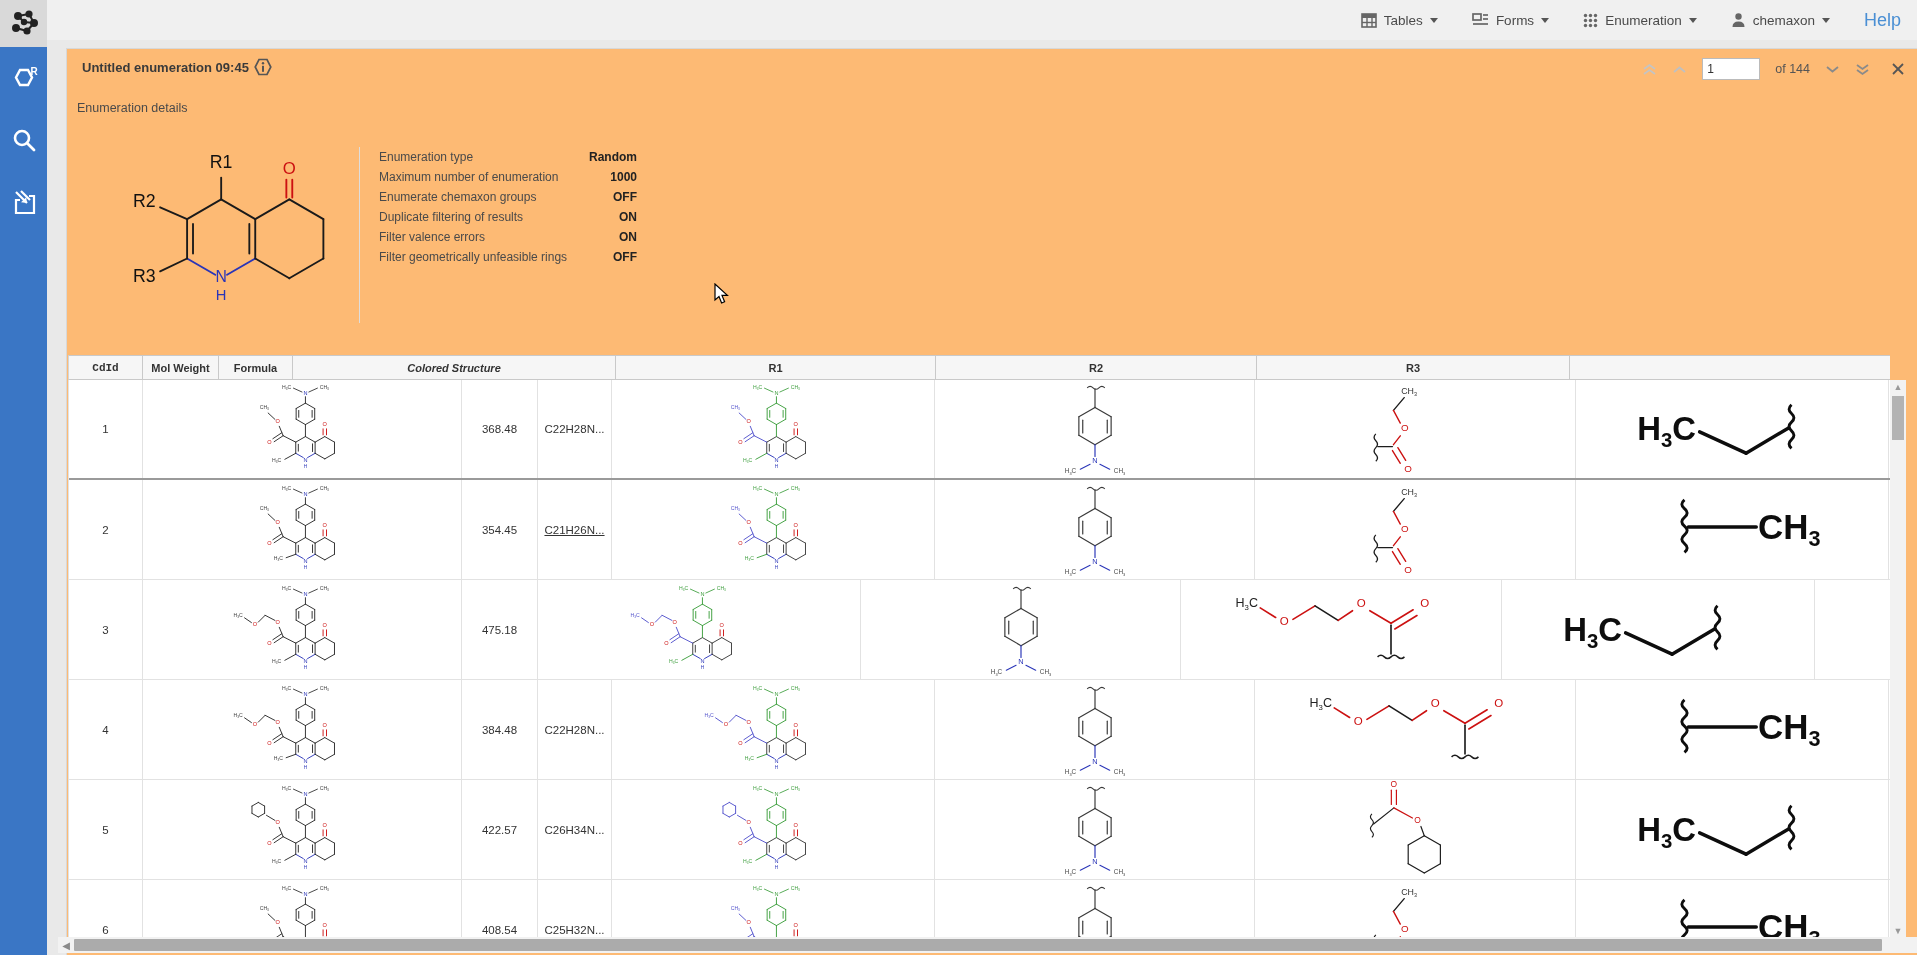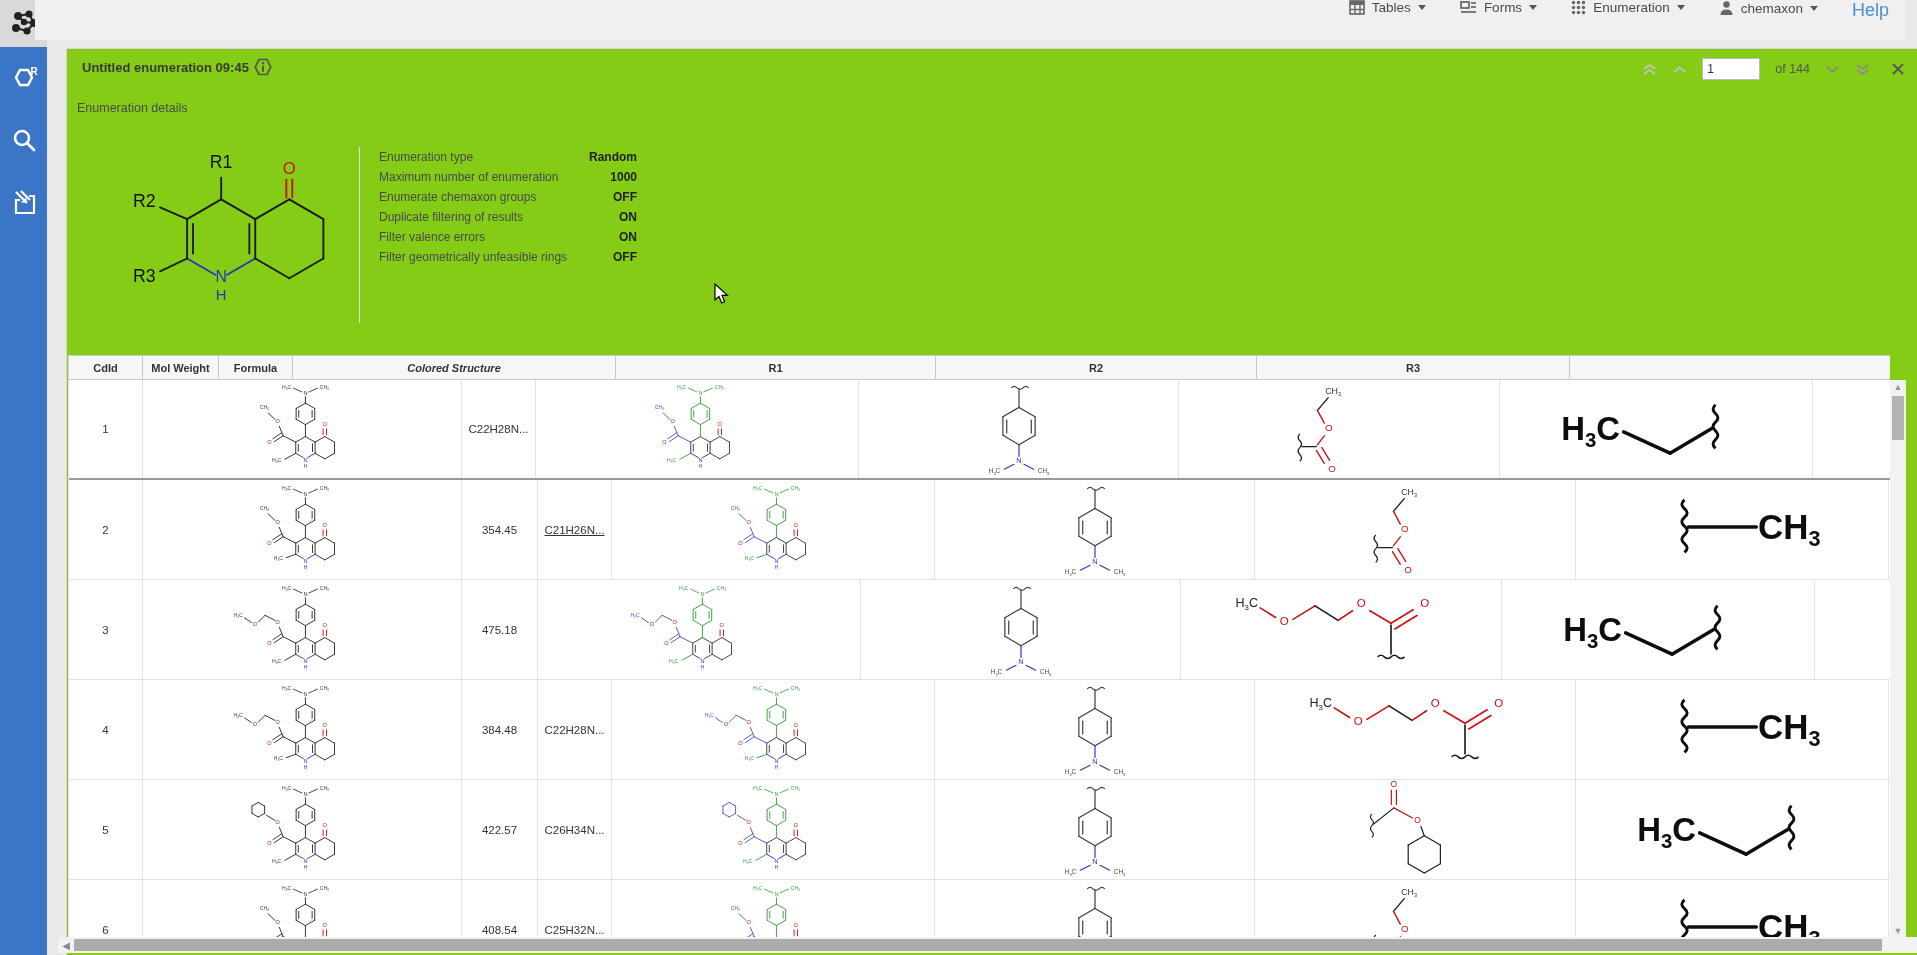--- a/index.html
+++ b/index.html
@@ -5,27 +5,27 @@
   html,body{margin:0;padding:0}
   body{width:1917px;height:955px;overflow:hidden;background:#e9e9e9;
        font-family:"Liberation Sans",sans-serif;position:relative}
   svg text{font-family:"Liberation Sans",sans-serif}
   
   .sidebar{position:absolute;left:0;top:0;width:47px;height:955px;background:#3a76c5}
   .logo{position:absolute;left:0;top:0;width:47px;height:47px;background:#d9d9d9;
         display:flex;align-items:center;justify-content:center}
   .side-icon{position:absolute;left:0;width:47px;height:48px;display:flex;align-items:center;justify-content:center;cursor:pointer}
   
-  .topbar{position:absolute;left:35px;top:0;width:1870px;height:40px;background:#f0f0f0;
-          display:flex;align-items:flex-start;justify-content:flex-end;gap:34px;box-sizing:border-box;padding-right:16px}
+  .topbar{position:absolute;left:47px;top:0;width:1870px;height:40px;background:#f0f0f0;
+          display:flex;align-items:center;justify-content:flex-end;gap:34px;box-sizing:border-box;padding-right:16px}
   .menu{display:flex;align-items:center;gap:7px;color:#4a4a4a;font-size:13.5px;cursor:pointer}
   .caret{width:0;height:0;border-left:4px solid transparent;border-right:4px solid transparent;border-top:5px solid #555}
   .help{color:#4a8fd4;font-size:18px;cursor:pointer}
   
-  .card{position:absolute;left:66px;top:48px;width:1851px;height:907px;background:#84cc16;
+  .card{position:absolute;left:66px;top:48px;width:1851px;height:907px;background:#fdba74;
         border-left:1px solid #d8d8d8;border-top:1px solid #d8d8d8;box-sizing:border-box}
   .title{position:absolute;left:15px;top:11px;font-size:13px;font-weight:bold;color:#3a3a3a}
   .info-ic{position:absolute;left:186px;top:8px}
   .pager{position:absolute;right:12px;top:9px;display:flex;align-items:center;gap:15px}
   .pager input{width:48px;height:18px;border:1px solid #bbb;font-size:12px;padding:1px 4px;color:#333}
   .of{color:#555;font-size:12.5px}
   .dheading{position:absolute;left:10px;top:52px;font-size:12.5px;color:#4a4a4a}
   .scaffold{position:absolute;left:36px;top:82px}
   .divider{position:absolute;left:292px;top:98px;width:1px;height:176px;background:#ddd}
   .details-list{position:absolute;left:312px;top:98px;width:258px}
@@ -227,21 +227,21 @@
         <span class="dvalue">ON</span>
       </div>
       <div class="drow">
         <span>Filter geometrically unfeasible rings</span>
         <span class="dvalue">OFF</span>
       </div>
     </div>
 
   <div class="table">
     <div class="thead" id="thead">
-        <div class="th" style="width: 74px;">CdId</div>
+        <div class="th" style="width: 74px; font-family: Liberation Mono, monospace;">CdId</div>
         <div class="th" style="width: 76px;">Mol Weight</div>
         <div class="th" style="width: 74px;">Formula</div>
         <div class="th" style="width: 323px; font-style: italic;">Colored Structure</div>
         <div class="th" style="width: 320px;">R1</div>
         <div class="th" style="width: 321px;">R2</div>
         <div class="th" style="width: 313px;">R3</div>
       </div>
     <div class="tbody" id="tbody">
         <div class="tr current">
           <div class="td" style="width: 74px;">
@@ -286,20 +286,23 @@
                 <line x1="68" y1="65" x2="57.5" y2="72" stroke="#2a2a2a" stroke-width="1.1" stroke-linecap="round"></line>
                 <line x1="66.5" y1="61.5" x2="56" y2="68.5" stroke="#2a2a2a" stroke-width="1.1" stroke-linecap="round"></line>
                 <text x="52" y="75" font-size="6.5" fill="#cc1111" text-anchor="middle">O</text>
                 <line x1="68" y1="65" x2="63.5" y2="54" stroke="#2a2a2a" stroke-width="1.1" stroke-linecap="round"></line>
                 <text x="61.5" y="50.5" font-size="6.5" fill="#cc1111" text-anchor="middle">O</text>
                 <line x1="58.5" y1="46" x2="50.5" y2="38.5" stroke="#2a2a2a" stroke-width="1.1" stroke-linecap="round"></line>
                 <text x="46" y="33.5" font-size="6" fill="#3d3d3d" text-anchor="middle">CH<tspan font-size="3.7199999999999998" dy="1.32">3</tspan></text>
                 <line x1="82.7" y1="85.5" x2="70" y2="92.5" stroke="#2a2a2a" stroke-width="1.1" stroke-linecap="round"></line>
                 <text x="60.5" y="95.5" font-size="6" fill="#3d3d3d" text-anchor="middle">H<tspan font-size="3.7199999999999998" dy="1.32">3</tspan><tspan dy="-1.32">C</tspan></text>
               </svg></span>
+          </div>
+          <div class="td" style="width: 76px;">
+            <span>368.48</span>
           </div>
           <div class="td" style="width: 74px;">
             <span>C22H28N...</span>
           </div>
           <div class="td" style="width: 323px;">
             <span><svg width="160" height="96" viewBox="0 0 180 112">
                 <line x1="94" y1="66" x2="105.3" y2="72.5" stroke="#3a3a3a" stroke-width="1.1" stroke-linecap="round"></line>
                 <line x1="105.3" y1="72.5" x2="105.3" y2="85.5" stroke="#3a3a3a" stroke-width="1.1" stroke-linecap="round"></line>
                 <line x1="102.3" y1="74.5" x2="102.3" y2="83.5" stroke="#3a3a3a" stroke-width="1.1" stroke-linecap="round"></line>
                 <line x1="105.3" y1="85.5" x2="96.5" y2="90.5" stroke="#2a35b8" stroke-width="1.1" stroke-linecap="round"></line>

